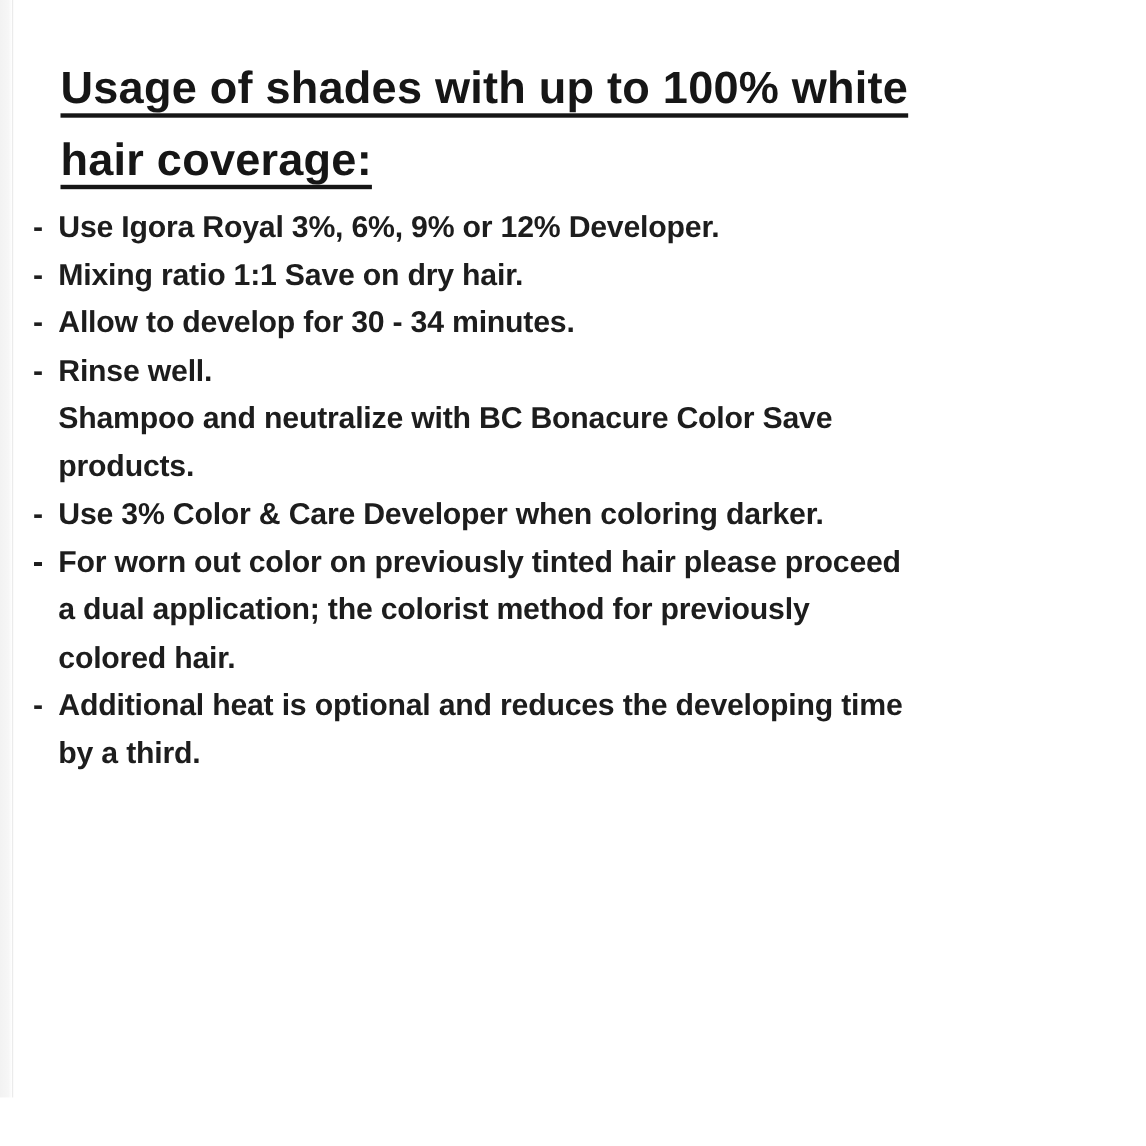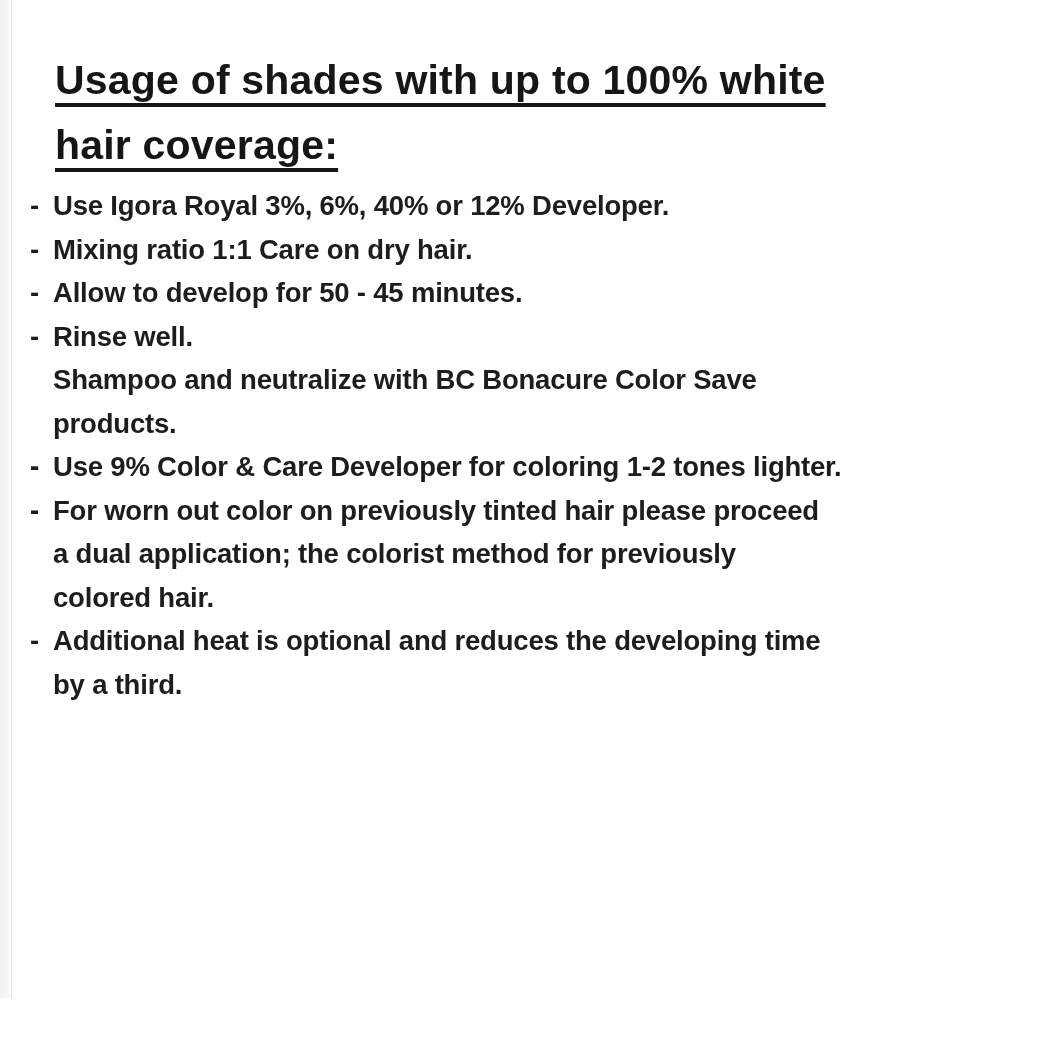--- a/index.html
+++ b/index.html
@@ -73,51 +73,51 @@
 <div class="page">
   <div class="edge-artifact"></div>
 
   <div class="doc-heading">Usage of shades with up to 100% white
 hair coverage:</div>
 
   <div class="bullet-list">
 
     <div class="item">
       <span class="dash">-</span>
-      <span class="item-text">Use Igora Royal 3%, 6%, 40% or 12% Developer.</span>
+      <span class="item-text">Use Igora Royal 3%, 6%, 9% or 12% Developer.</span>
     </div>
 
     <div class="item">
       <span class="dash">-</span>
-      <span class="item-text">Mixing ratio 1:1 Care on dry hair.</span>
+      <span class="item-text">Mixing ratio 1:1 Save on dry hair.</span>
     </div>
 
     <div class="item">
       <span class="dash">-</span>
-      <span class="item-text">Allow to develop for 50 - 45 minutes.</span>
+      <span class="item-text">Allow to develop for 30 - 34 minutes.</span>
     </div>
 
     <div class="item">
       <span class="dash">-</span>
       <span class="item-text">Rinse well.
 Shampoo and neutralize with BC Bonacure Color Save
 products.</span>
     </div>
 
     <div class="item">
       <span class="dash">-</span>
+      <span class="item-text">Use 3% Color &amp; Care Developer when coloring darker.</span>
     </div>
 
     <div class="item">
       <span class="dash">-</span>
     </div>
 
     <div class="item">
       <span class="dash">-</span>
-      <span class="item-text">Use 9% Color &amp; Care Developer for coloring 1-2 tones lighter.</span>
     </div>
 
     <div class="item">
       <span class="dash">-</span>
     </div>
 
     <div class="item">
       <span class="dash">-</span>
       <span class="item-text">For worn out color on previously tinted hair please proceed
 a dual application; the colorist method for previously

